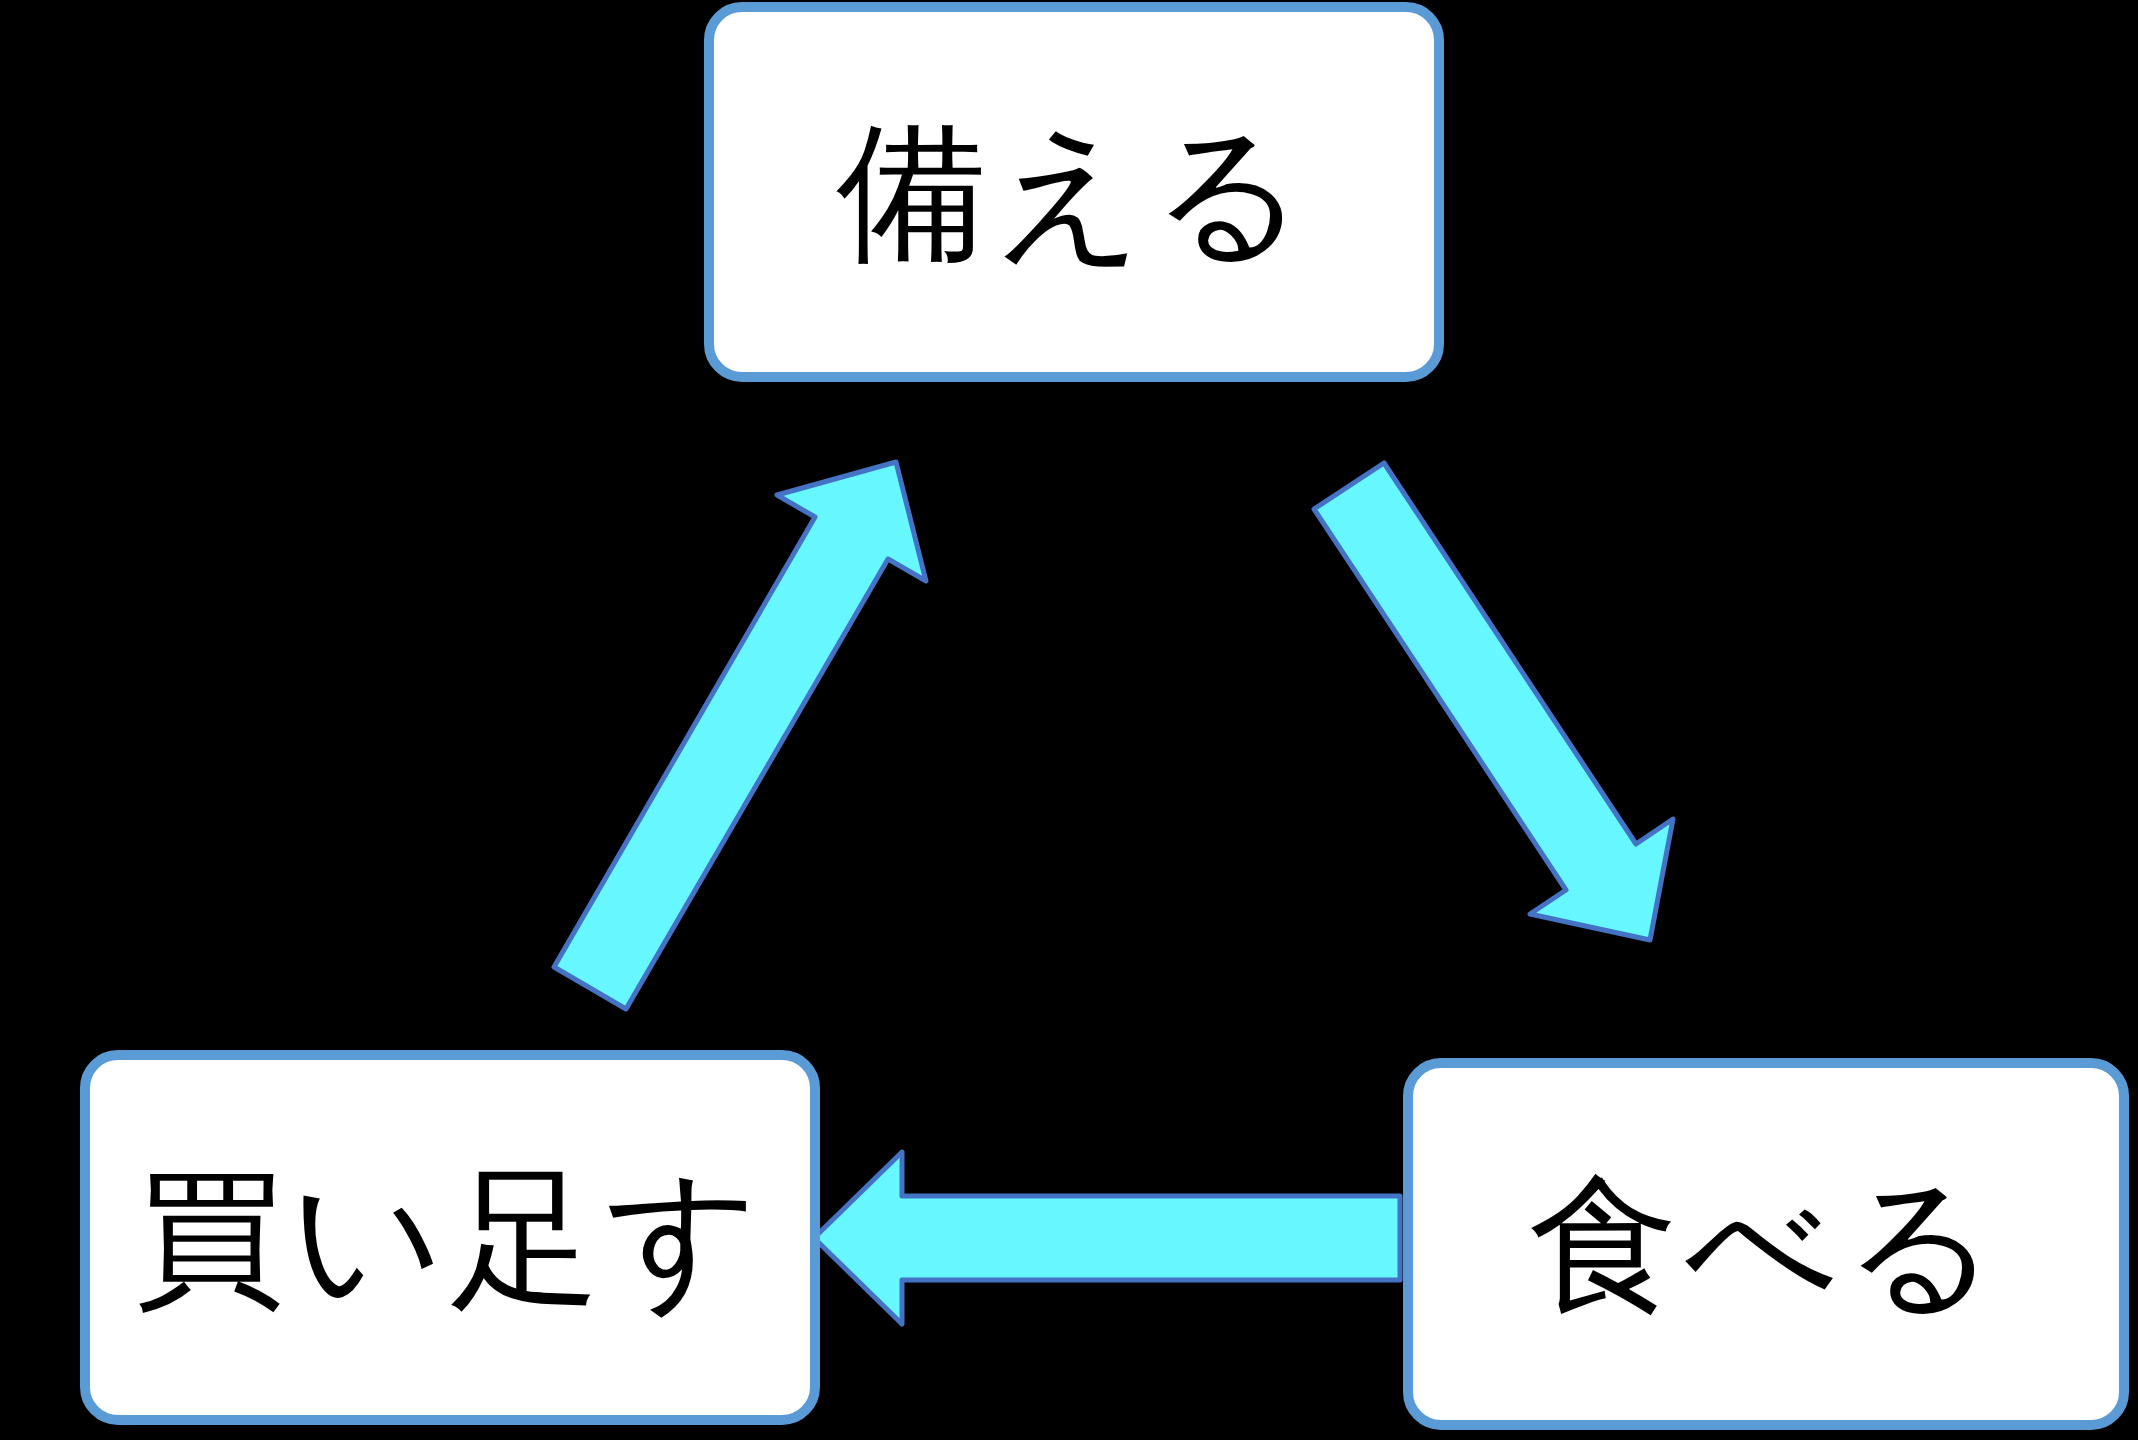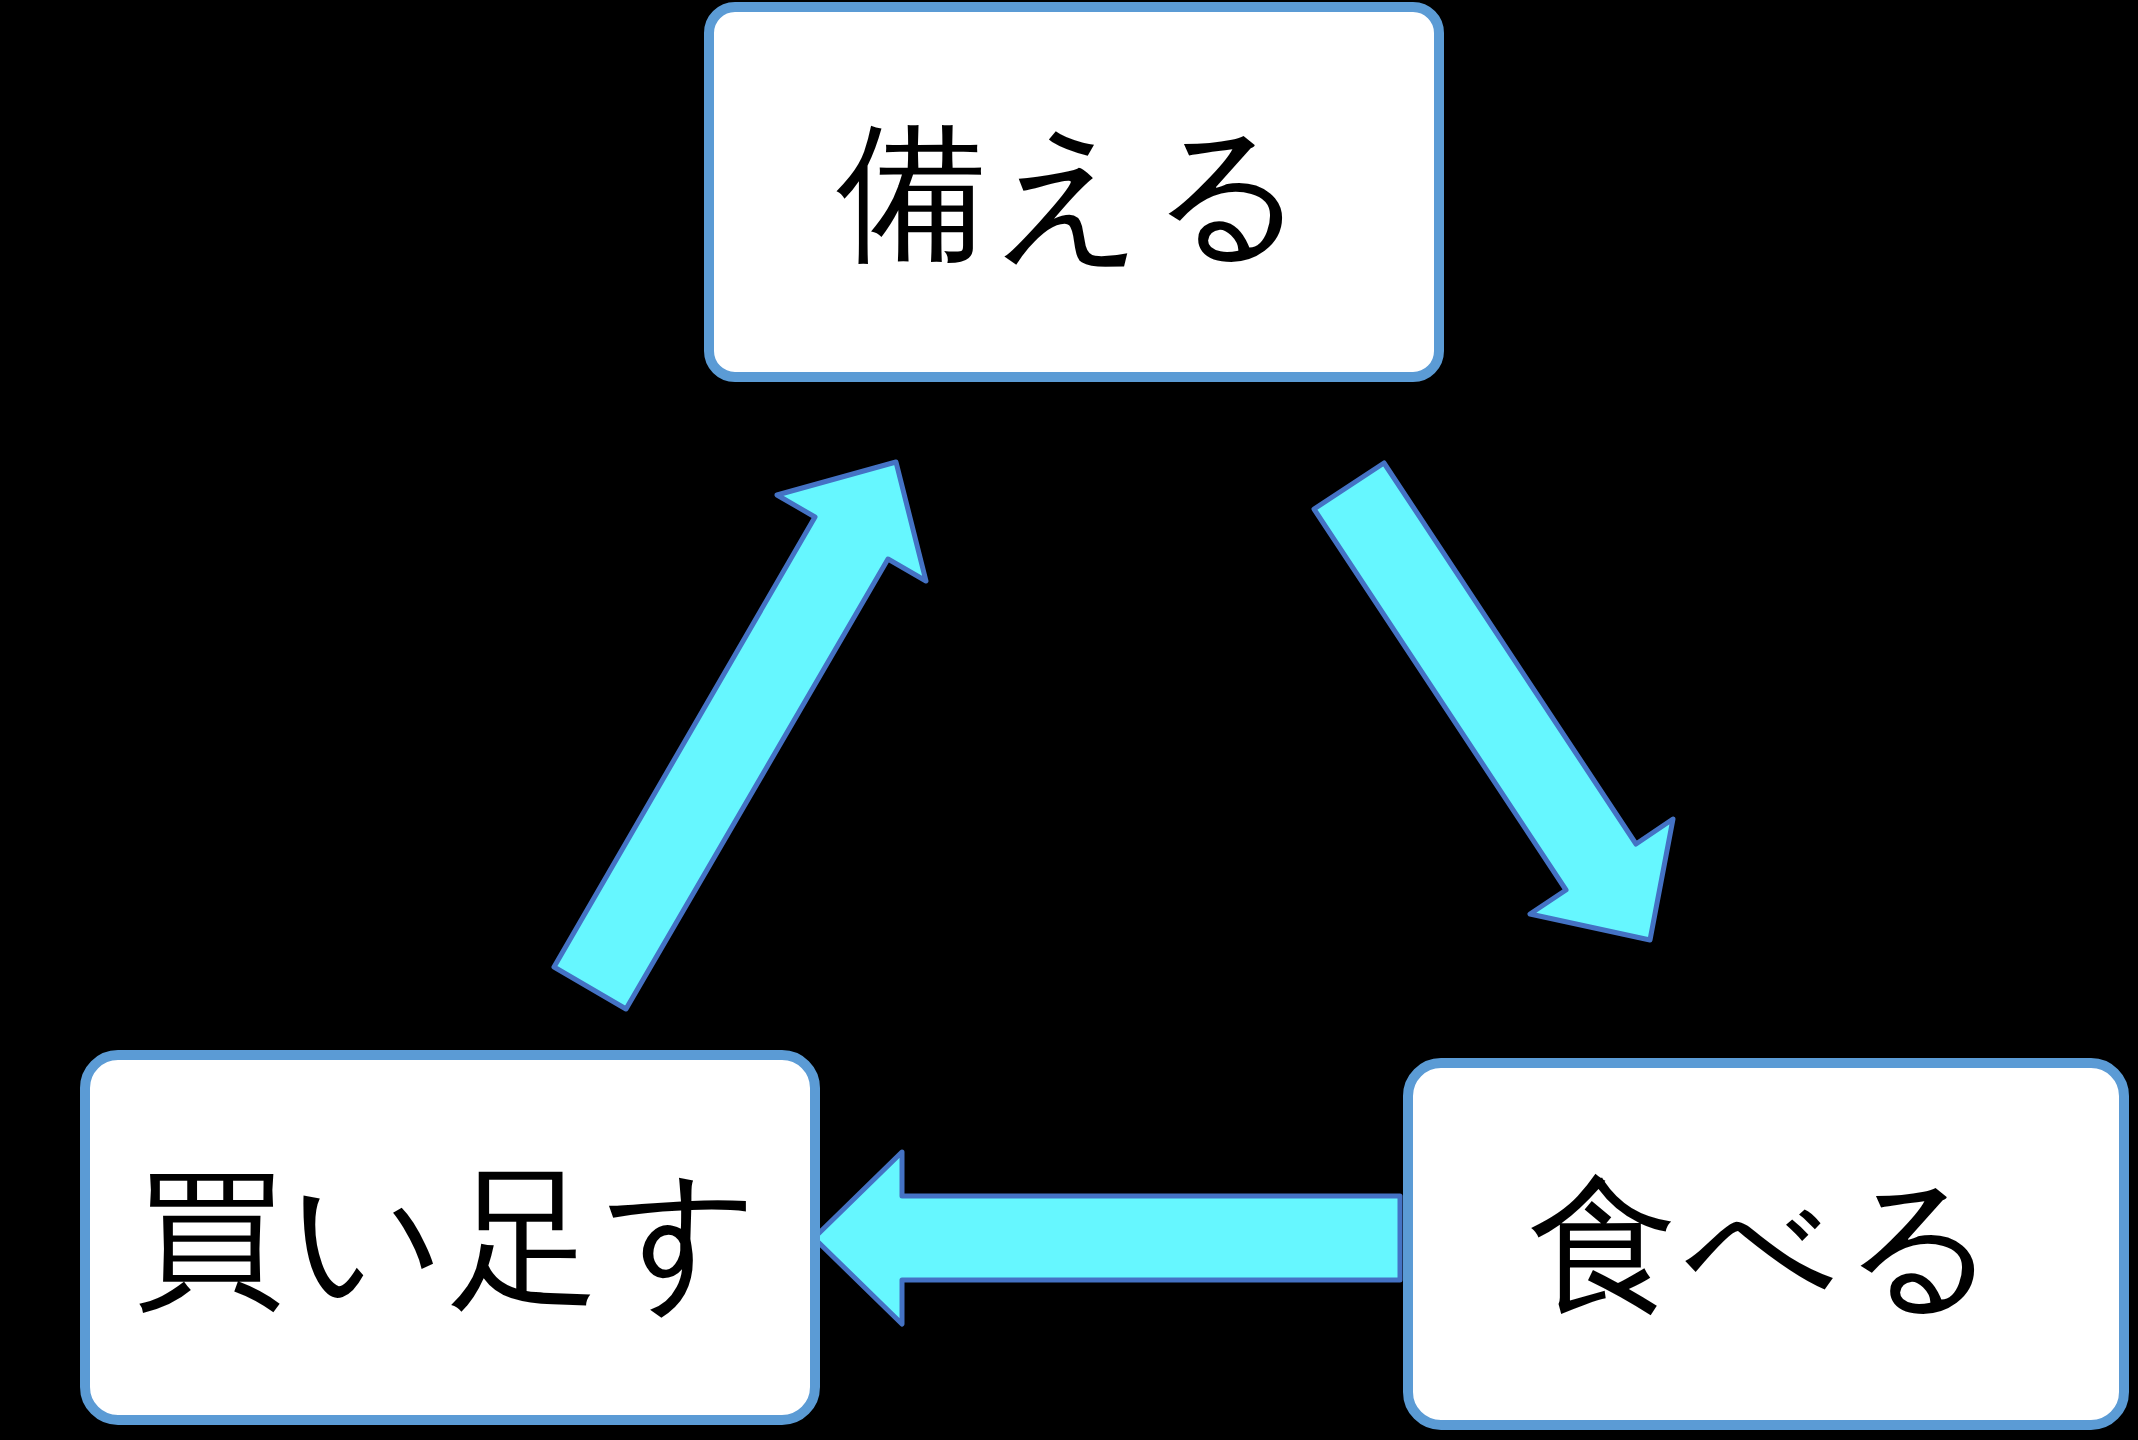--- a/index.html
+++ b/index.html
@@ -39,21 +39,21 @@
     justify-content: center;
   }
   .node-label {
     color: #000000;
     font-size: 150px;
     font-weight: 400;
     letter-spacing: 6px;
     white-space: nowrap;
     line-height: 1;
   }
-  .node-prepare  { left: 704px;  top: 2px;    width: 740px; height: 380px; border-radius: 31px; }
+  .node-prepare  { left: 704px;  top: 2px;    width: 740px; height: 380px; }
   .node-eat      { left: 1403px; top: 1058px; width: 726px; height: 372px; }
   .node-buy-more { left: 56px;   top: 1050px; width: 740px; height: 375px; margin-left: 24px; }
 </style>
 </head>
 <body>
 
 <div class="stage">
 
   <svg class="arrow-layer" viewBox="0 0 2138 1440">
     <polygon points="1314,509 1566,890 1530,914 1650,940 1673,819 1636,844 1384,463"></polygon>

